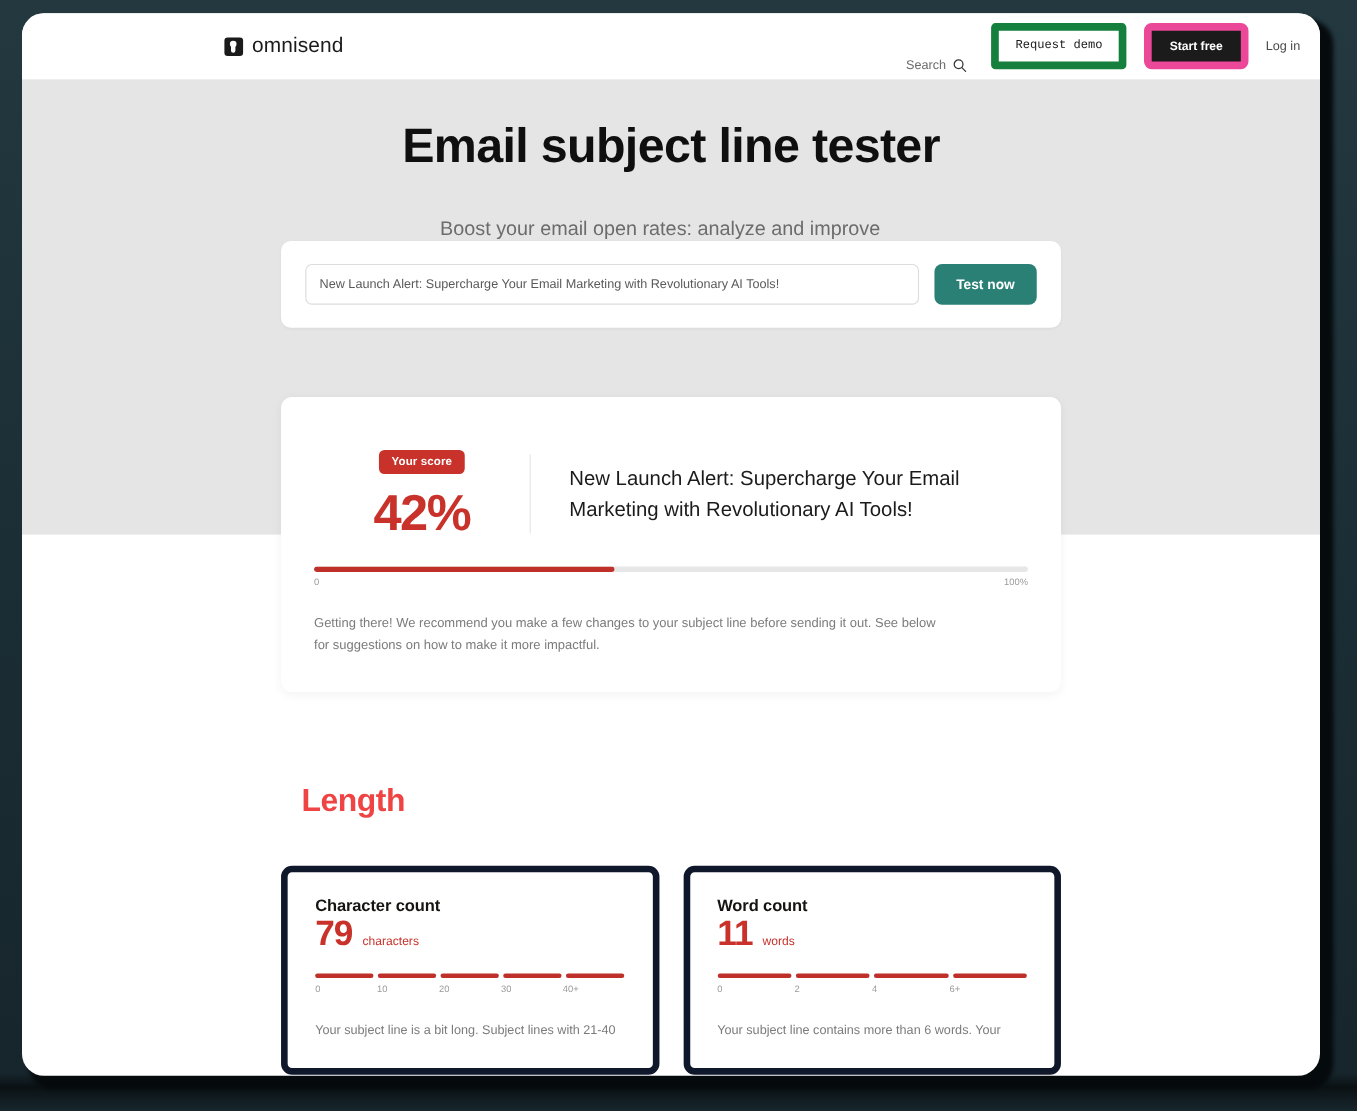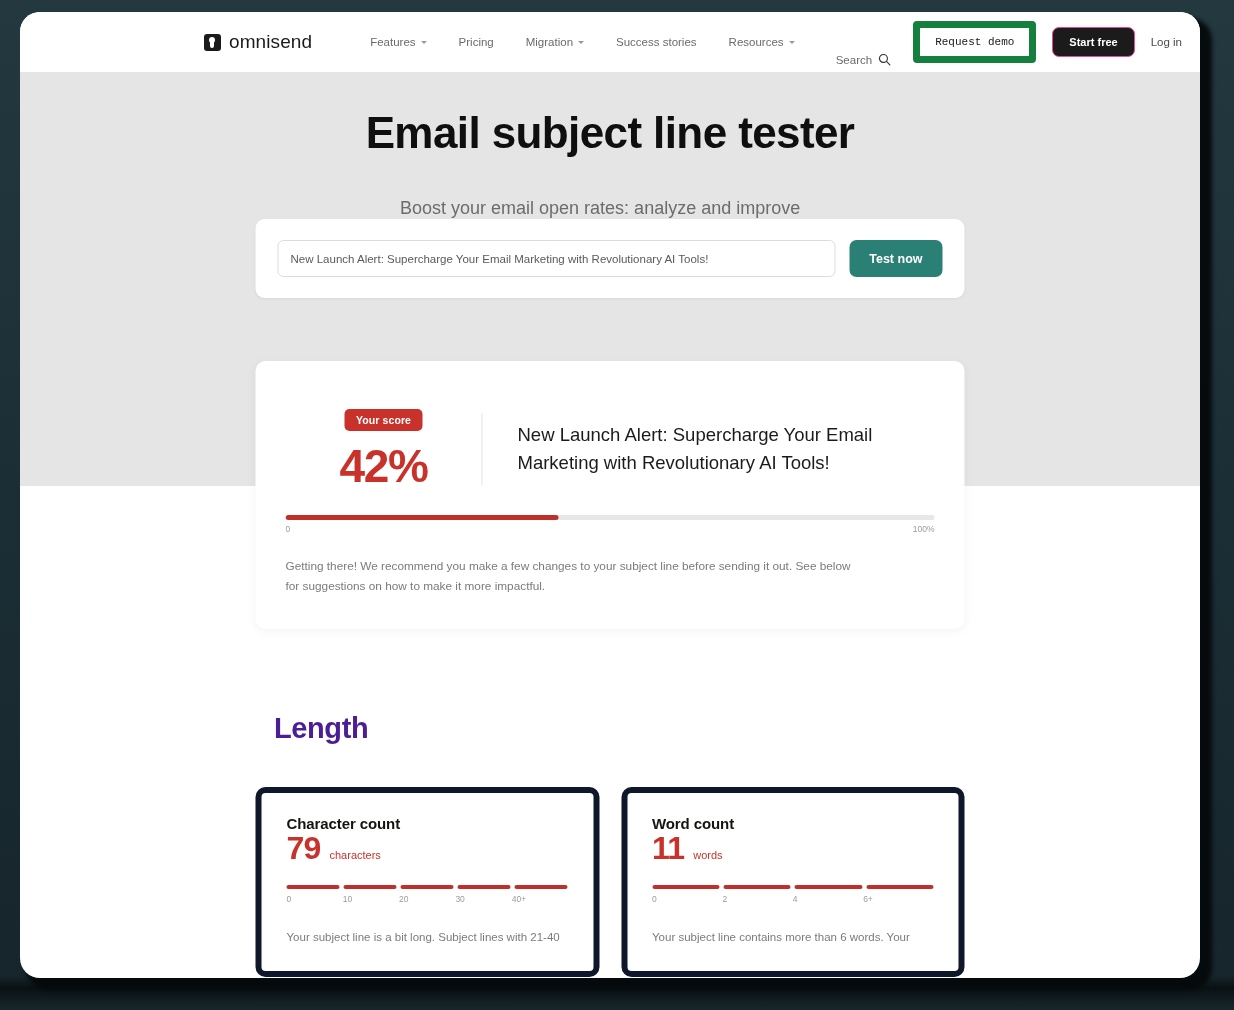--- a/index.html
+++ b/index.html
@@ -136,21 +136,21 @@
     border-radius: 4px;
     padding: 8px 15px;
     font-size: 11px;
     color: #1b1b1b;
     background: #fff;
     cursor: pointer;
     white-space: nowrap;
     font-family: Liberation Mono, monospace;
   }
   .btn-dark {
-    border: 1px solid #ec4899;
+    border: 7px solid #ec4899;
     border-radius: 7px;
     padding: 8px 16px;
     font-size: 11px;
     color: #ffffff;
     background: #1b1b1b;
     font-weight: 700;
     cursor: pointer;
     white-space: nowrap;
     font-family: inherit;
   }
@@ -319,21 +319,21 @@
     line-height: 1.72;
     color: #7b7b7b;
     max-width: 576px;
   }
   .length-title {
     position: absolute;
     left: 254px;
     top: 700px;
     font-size: 29px;
     font-weight: 800;
-    color: #4c1d95;
+    color: #ef4444;
     letter-spacing: -0.4px;
     z-index: 2;
   }
   .metric-row {
     position: absolute;
     left: 50%;
     transform: translateX(-50%);
     top: 775px;
     width: 709px;
     display: flex;
@@ -412,40 +412,20 @@
 
 <div class="browser">
 
   <div class="nav">
 
     <div class="brand">
       <span class="brand-mark"></span>
       <span class="brand-name">omnisend</span>
     </div>
 
-    <div class="nav-links">
-      <div class="nav-link">
-        <span>Features</span>
-        <span class="caret"></span>
-      </div>
-      <div class="nav-link">
-        <span>Pricing</span>
-      </div>
-      <div class="nav-link">
-        <span>Migration</span>
-        <span class="caret"></span>
-      </div>
-      <div class="nav-link">
-        <span>Success stories</span>
-      </div>
-      <div class="nav-link">
-        <span>Resources</span>
-        <span class="caret"></span>
-      </div>
-    </div>
 
     <div class="nav-right">
       <div class="search-box">
         <span>Search</span>
         <svg class="search-ico" width="13" height="13" viewBox="0 0 16 16">
           <circle cx="6.7" cy="6.7" r="4.9" fill="none" stroke="#333" stroke-width="1.4"></circle>
           <line x1="10.4" y1="10.4" x2="14.6" y2="14.6" stroke="#333" stroke-width="1.4" stroke-linecap="round"></line>
         </svg>
       </div>
       <button class="btn-ghost">Request demo</button>

